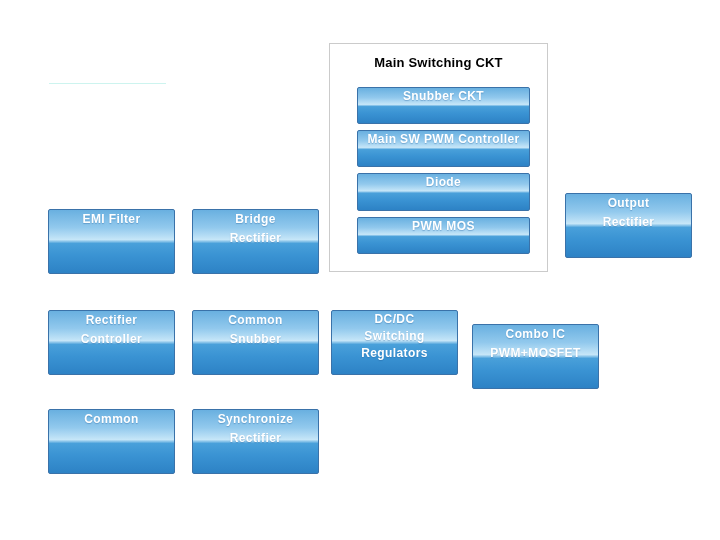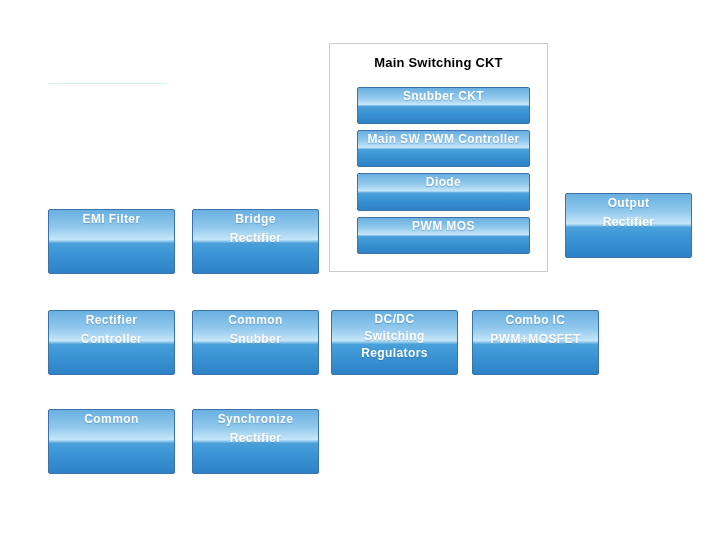--- a/index.html
+++ b/index.html
@@ -96,21 +96,21 @@
     <div class="line">Common</div>
     <div class="line">Snubber</div>
   </div>
 
   <div class="block tight" style="left:331px;top:310px">
     <div class="line">DC/DC</div>
     <div class="line">Switching</div>
     <div class="line">Regulators</div>
   </div>
 
-  <div class="block" style="left:472px;top:310px">
+  <div class="block" style="left:472px;top:324px">
     <div class="line">Combo IC</div>
     <div class="line">PWM+MOSFET</div>
   </div>
 
   <div class="block" style="left:48px;top:409px">
     <div class="line">Common</div>
   </div>
 
   <div class="block" style="left:192px;top:409px">
     <div class="line">Synchronize</div>

